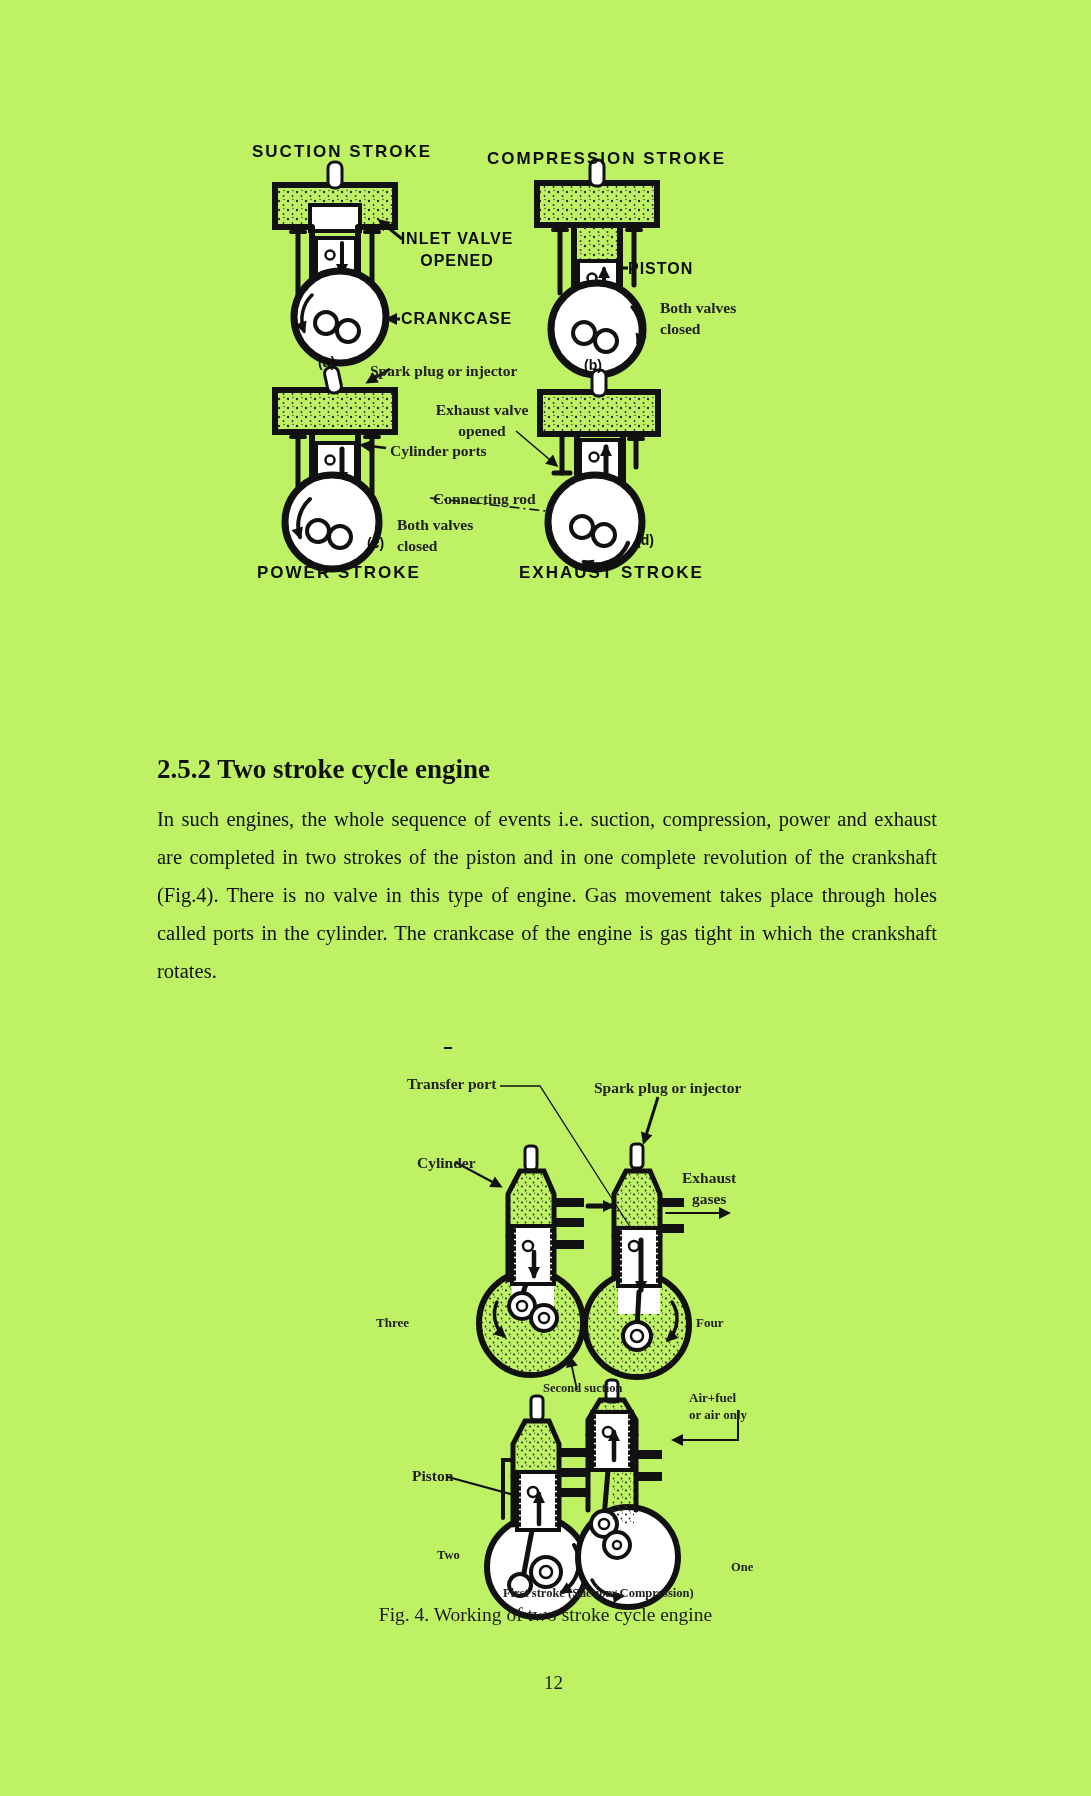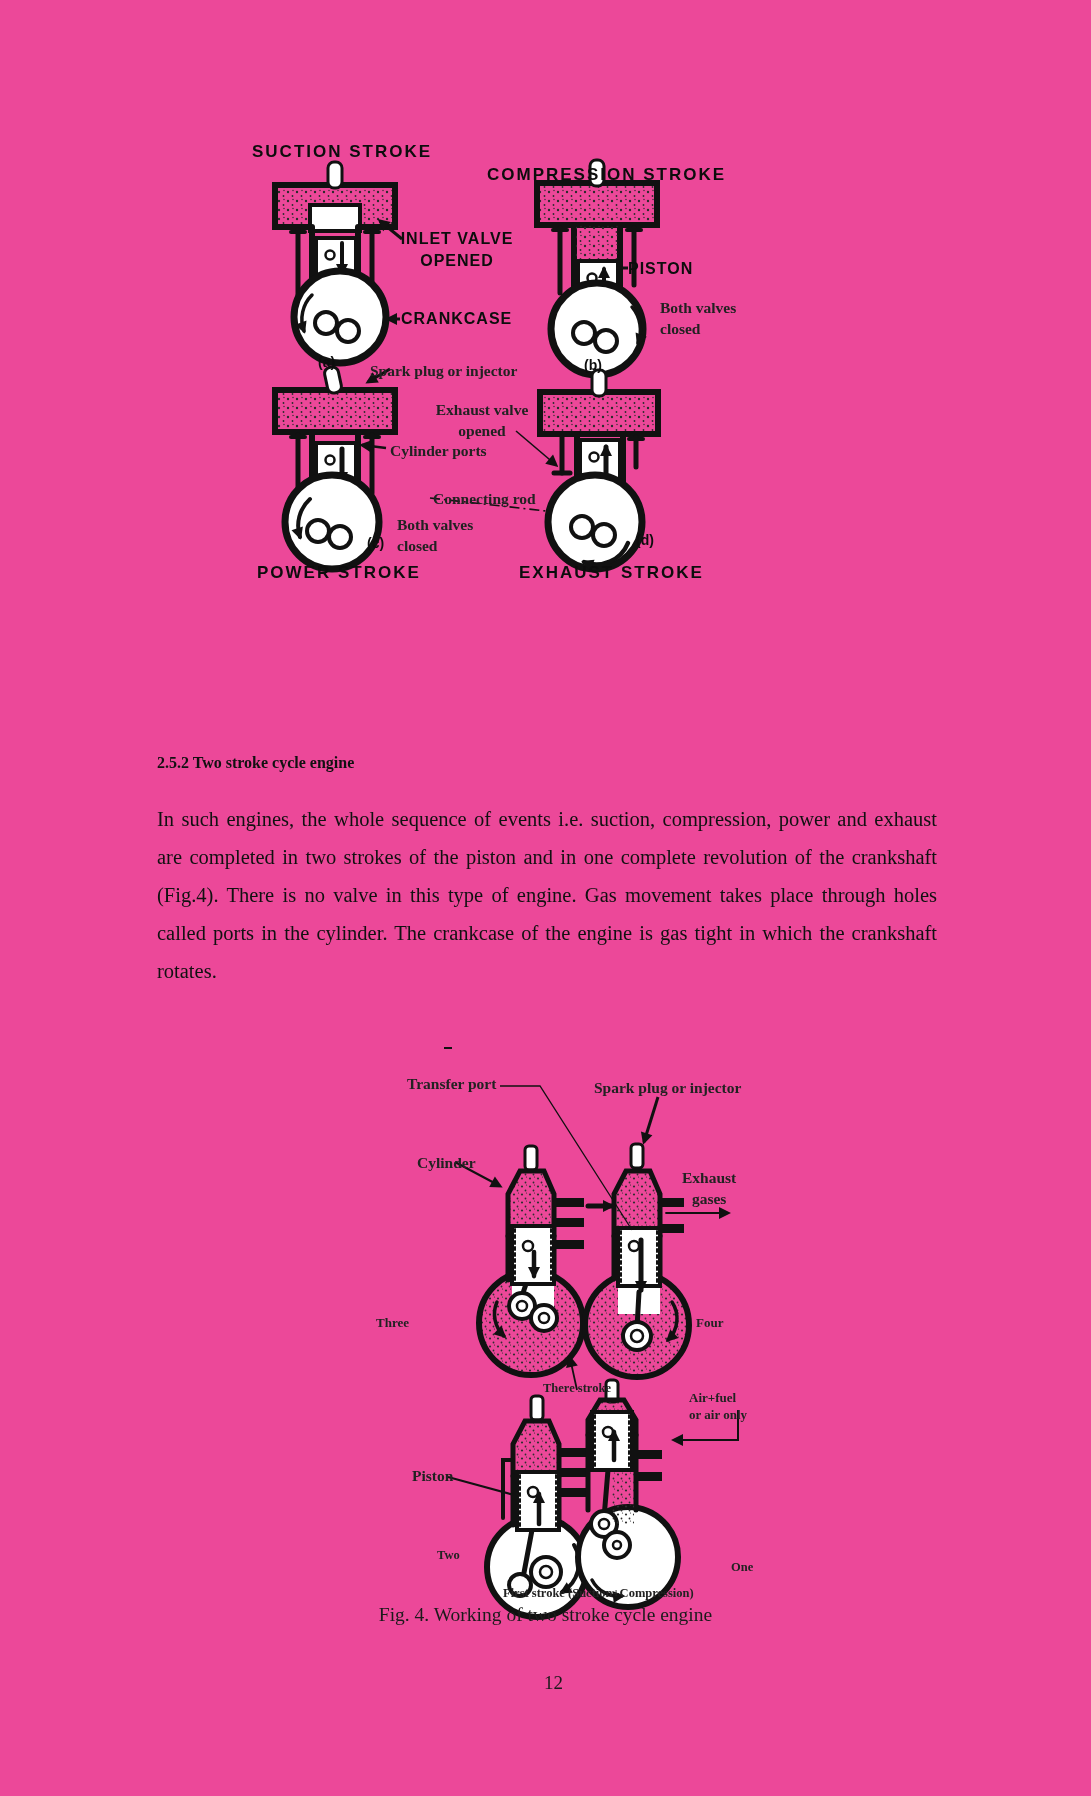--- a/index.html
+++ b/index.html
@@ -1,18 +1,18 @@
 <!DOCTYPE html>
 <html><head>
 <meta charset="utf-8">
 <style>
   html,body { margin:0; padding:0; background:#777; }
   .page {
     position:relative; width:1091px; height:1796px;
-    background:#ec4899; margin:0 auto; overflow:hidden;
+    background:#bef264; margin:0 auto; overflow:hidden;
     font-family:"Liberation Serif", serif; color:#1b1b1b;
   }
   .abs { position:absolute; }
   .ml { white-space:pre-line; }
   
   .fig-title {
     font-family:"Liberation Sans", sans-serif; font-weight:bold;
     font-size:17px; letter-spacing:2px; color:#0d0d0d;
   }
   .lab-sans {
@@ -34,21 +34,21 @@
   .sub-letter {
     font-family:"Liberation Sans", sans-serif; font-weight:bold;
     font-size:14px; color:#0d0d0d;
   }
   .caption {
     position:absolute; left:0; width:100%; text-align:center;
     font-size:19.5px; color:#1b1b1b;
   }
   .heading {
     position:absolute; left:157px; top:754px;
-    font-size:16px; font-weight:bold; color:#111;
+    font-size:27px; font-weight:bold; color:#111;
   }
   .body-text {
     position:absolute; left:157px; top:800px; width:780px;
     font-size:20.5px; line-height:38px; text-align:justify; color:#111;
   }
   .page-number {
     position:absolute; left:8px; width:100%; text-align:center;
     top:1672px; font-size:19px; color:#1b1b1b;
   }
   svg { display:block; }
@@ -157,21 +157,21 @@
       <line x1="150" y1="184" x2="138" y2="184" stroke-width="3" marker-end="url(#ah1)"></line>
       <line x1="366" y1="133" x2="378" y2="133" stroke-width="3"></line>
       <line x1="140" y1="234" x2="118" y2="247" stroke-width="3" marker-end="url(#ah1)"></line>
       <line x1="266" y1="296" x2="306" y2="330" stroke-width="1.6" marker-end="url(#ah1)"></line>
       <line x1="136" y1="313" x2="112" y2="310" stroke-width="2.5" marker-end="url(#ah1)"></line>
       <line x1="180" y1="363" x2="296" y2="376" stroke-width="1.6" stroke-dasharray="10 4 2 4"></line>
     </g>
   </svg>
 
   <span class="abs fig-title" style="left:252px; top:142px;">SUCTION STROKE</span>
-  <span class="abs fig-title" style="left:487px; top:149px;margin-top:16px;">COMPRESSION STROKE</span>
+  <span class="abs fig-title" style="left:487px; top:149px;">COMPRESSION STROKE</span>
   <span class="abs lab-sans ml" style="left:399px; top:228px; width:116px; text-align:center; line-height:1.4;">INLET VALVE
 OPENED</span>
   <span class="abs lab-sans" style="left:401px; top:310px;">CRANKCASE</span>
   <span class="abs lab-sans" style="left:628px; top:260px;">PISTON</span>
   <span class="abs lab-serif ml" style="left:660px; top:298px;">Both valves
 closed</span>
   <span class="abs sub-letter" style="left:318px; top:354px;">(a)</span>
   <span class="abs sub-letter" style="left:584px; top:357px;">(b)</span>
   <span class="abs lab-serif" style="left:370px; top:361px;">Spark plug or injector</span>
   <span class="abs lab-serif ml" style="left:432px; top:400px; width:100px; text-align:center;">Exhaust valve
@@ -303,21 +303,21 @@
     </g>
   </svg>
 
   <span class="abs lab-serif" style="left:407px; top:1074px;">Transfer port</span>
   <span class="abs lab-serif" style="left:594px; top:1078px;">Spark plug or injector</span>
   <span class="abs lab-serif" style="left:417px; top:1153px;">Cylinder</span>
   <span class="abs lab-serif ml" style="left:682px; top:1168px;text-align:center;">Exhaust
 gases</span>
   <span class="abs lab-small" style="left:376px; top:1315px;">Three</span>
   <span class="abs lab-small" style="left:696px; top:1315px;">Four</span>
-  <span class="abs lab-tiny" style="left:543px; top:1381px;">There stroke</span>
+  <span class="abs lab-tiny" style="left:543px; top:1381px;">Second suction</span>
   <span class="abs lab-small ml" style="left:689px; top:1390px;">Air+fuel
 or air only</span>
   <span class="abs lab-serif" style="left:412px; top:1466px;">Piston</span>
   <span class="abs lab-tiny" style="left:437px; top:1548px;">Two</span>
   <span class="abs lab-tiny" style="left:731px; top:1560px;">One</span>
   <span class="abs lab-tiny" style="left:503px; top:1586px;">First stroke (Suction+Compression)</span>
 
   <div class="caption" style="top:1604px;text-align:center;">Fig.  4. Working of two stroke cycle engine</div>
 
   <div class="page-number">12</div>

